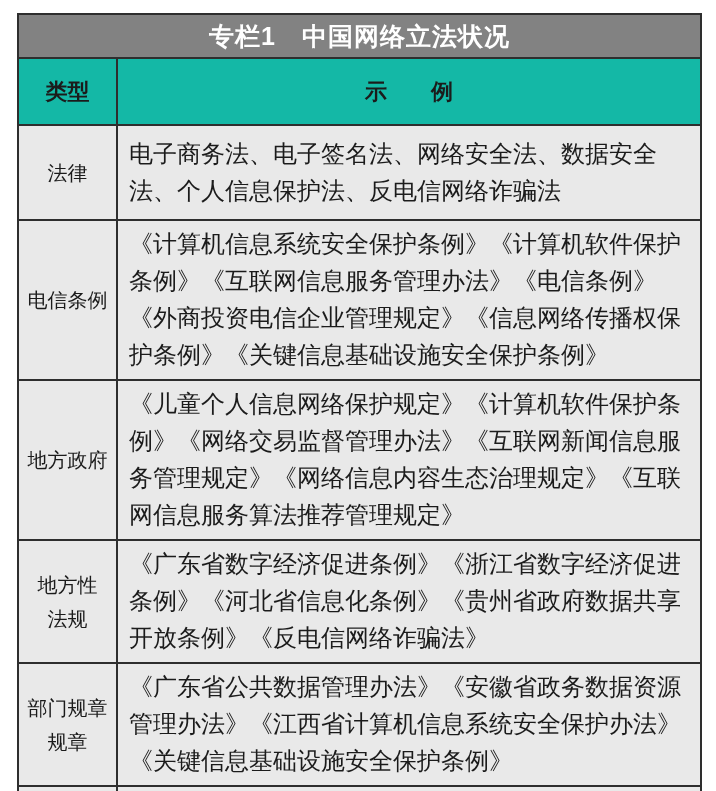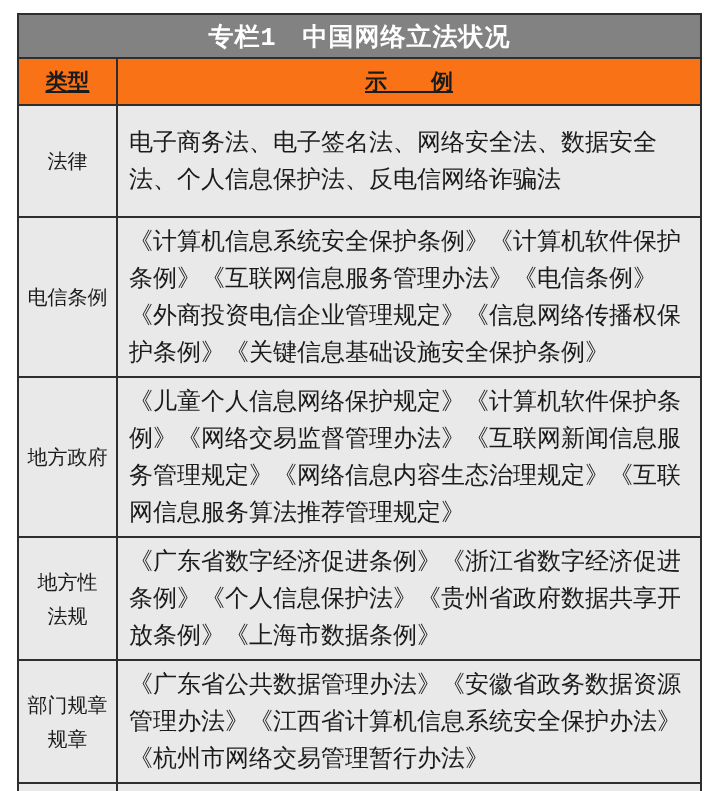--- a/index.html
+++ b/index.html
@@ -28,33 +28,32 @@
     border: 2px solid #2e2e2e;
     box-sizing: border-box;
     vertical-align: middle;
     overflow: hidden;
   }
   .caption-cell {
     background: #828282;
     color: #ffffff;
     height: 44px;
     text-align: center;
-    font-family: Liberation Mono, monospace;
+    font-family: Liberation Sans, sans-serif;
     font-weight: bold;
     font-size: 25px;
     letter-spacing: 1px;
   }
   .colhead-cell {
-    height: 47px;
+    height: 67px;
     text-align: center;
     font-family: "Liberation Sans", sans-serif;
     font-weight: bold;
     font-size: 22px;
-    background: #f97316;
-    text-decoration: underline;
+    background: #14b8a6;
   }
   .type-cell {
     text-align: center;
     font-family: "Liberation Serif", serif;
     font-size: 20px;
     line-height: 34px;
     white-space: pre-line;
     background: #e9e9e9;
     padding: 2px;
   }
@@ -63,21 +62,21 @@
     font-size: 24px;
     line-height: 37px;
     text-align: left;
     padding: 5px 10px 5px 11px;
     background: #e9e9e9;
   }
   .example-cell.centered {
     text-align: center;
     padding: 18px;
   }
-  tr.row-laws       { height: 112px; }
+  tr.row-laws       { height: 95px; }
   tr.row-admin      { height: 149px; }
   tr.row-dept       { height: 125px; }
   tr.row-local-reg  { height: 120px; }
   tr.row-local-gov  { height: 121px; }
   tr.row-total      { height: 53px; }
 </style>
 </head>
 <body>
 
 <div class="page">
@@ -102,26 +101,26 @@
         <td class="type-cell">电信条例</td>
         <td class="example-cell">《计算机信息系统安全保护条例》《计算机软件保护条例》《互联网信息服务管理办法》《电信条例》《外商投资电信企业管理规定》《信息网络传播权保护条例》《关键信息基础设施安全保护条例》</td>
       </tr>
       <tr class="row-dept">
         <td class="type-cell">地方政府</td>
         <td class="example-cell">《儿童个人信息网络保护规定》《计算机软件保护条例》《网络交易监督管理办法》《互联网新闻信息服务管理规定》《网络信息内容生态治理规定》《互联网信息服务算法推荐管理规定》</td>
       </tr>
       <tr class="row-local-reg">
         <td class="type-cell">地方性
 法规</td>
-        <td class="example-cell">《广东省数字经济促进条例》《浙江省数字经济促进条例》《个人信息保护法》《贵州省政府数据共享开放条例》《上海市数据条例》</td>
+        <td class="example-cell">《广东省数字经济促进条例》《浙江省数字经济促进条例》《河北省信息化条例》《贵州省政府数据共享开放条例》《反电信网络诈骗法》</td>
       </tr>
       <tr class="row-local-gov">
         <td class="type-cell">部门规章
 规章</td>
-        <td class="example-cell">《广东省公共数据管理办法》《安徽省政务数据资源管理办法》《江西省计算机信息系统安全保护办法》《杭州市网络交易管理暂行办法》</td>
+        <td class="example-cell">《广东省公共数据管理办法》《安徽省政务数据资源管理办法》《江西省计算机信息系统安全保护办法》《关键信息基础设施安全保护条例》</td>
       </tr>
       <tr class="row-total">
         <td class="type-cell">合计</td>
         <td class="example-cell centered">140 余部</td>
       </tr>
     </tbody>
   </table>
 </div>
 
 </body></html>

